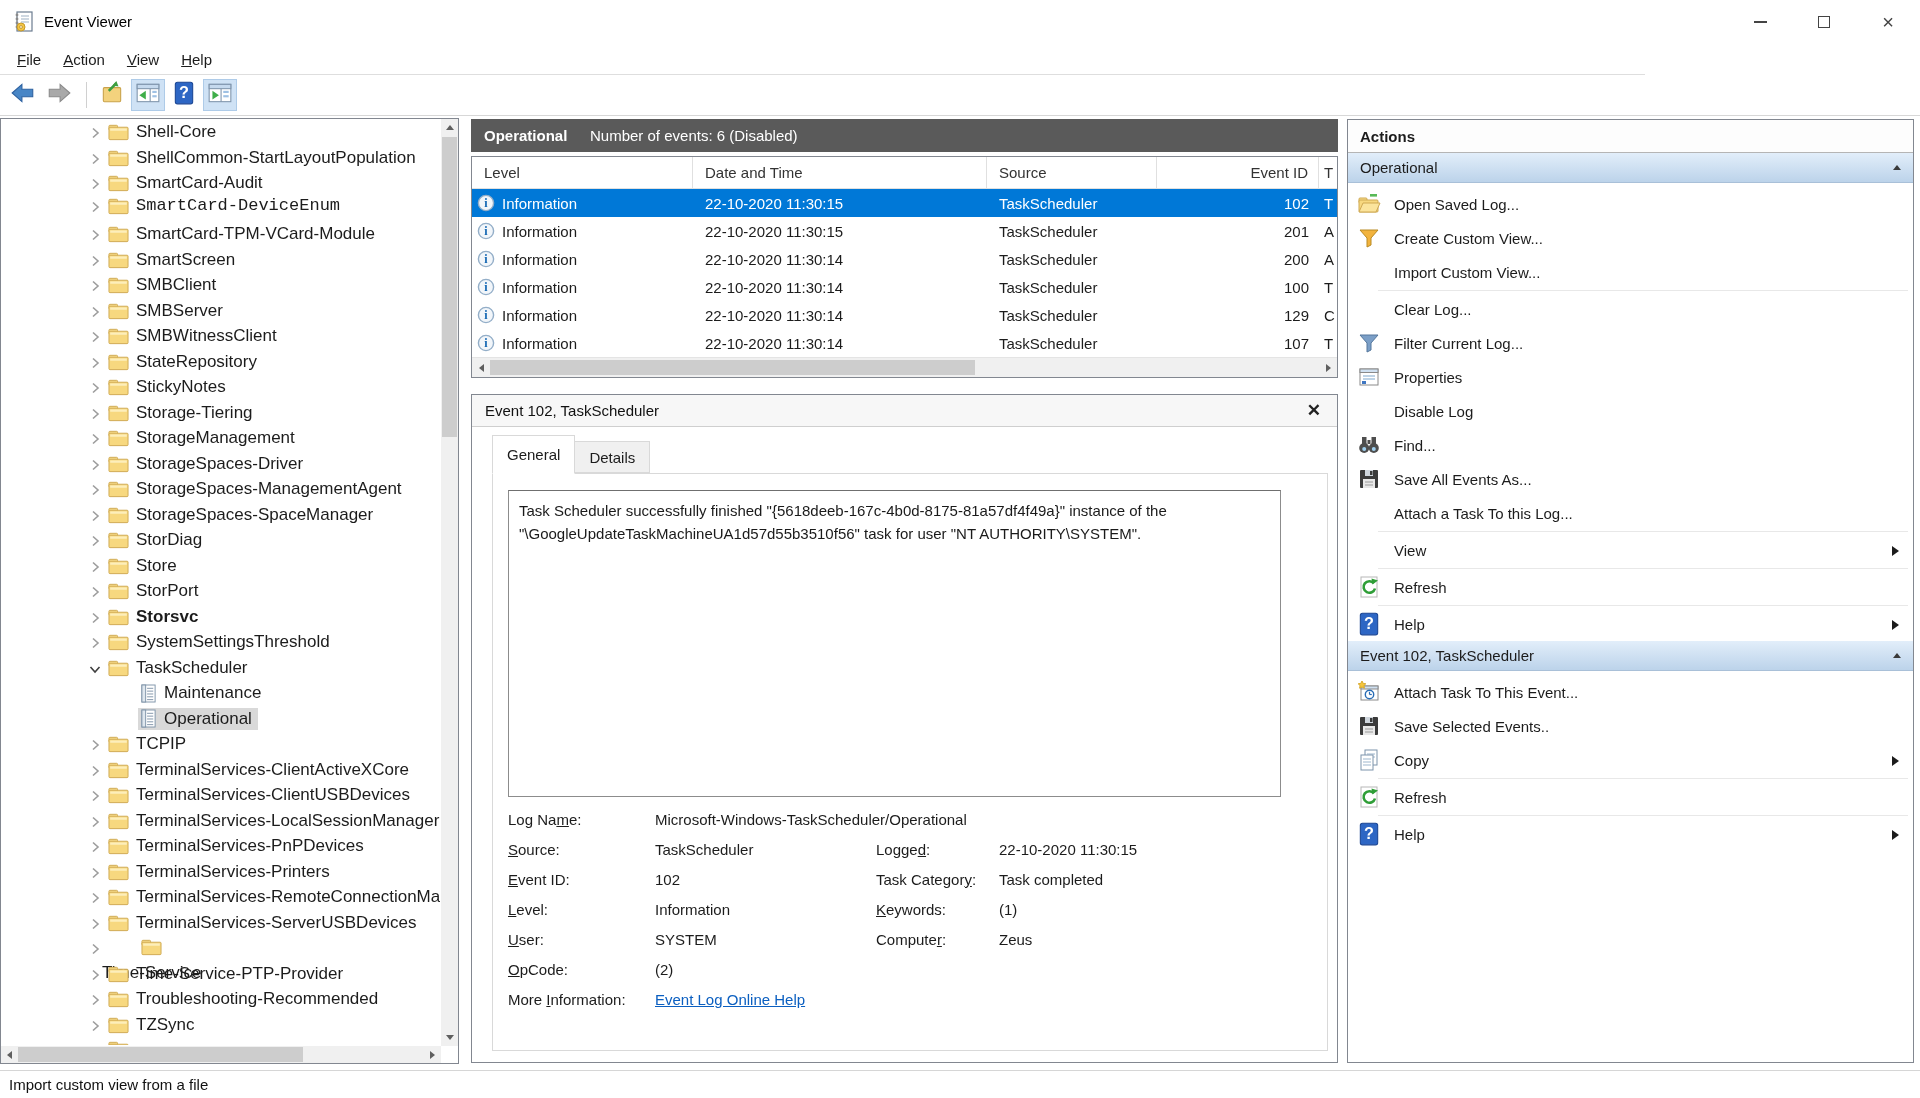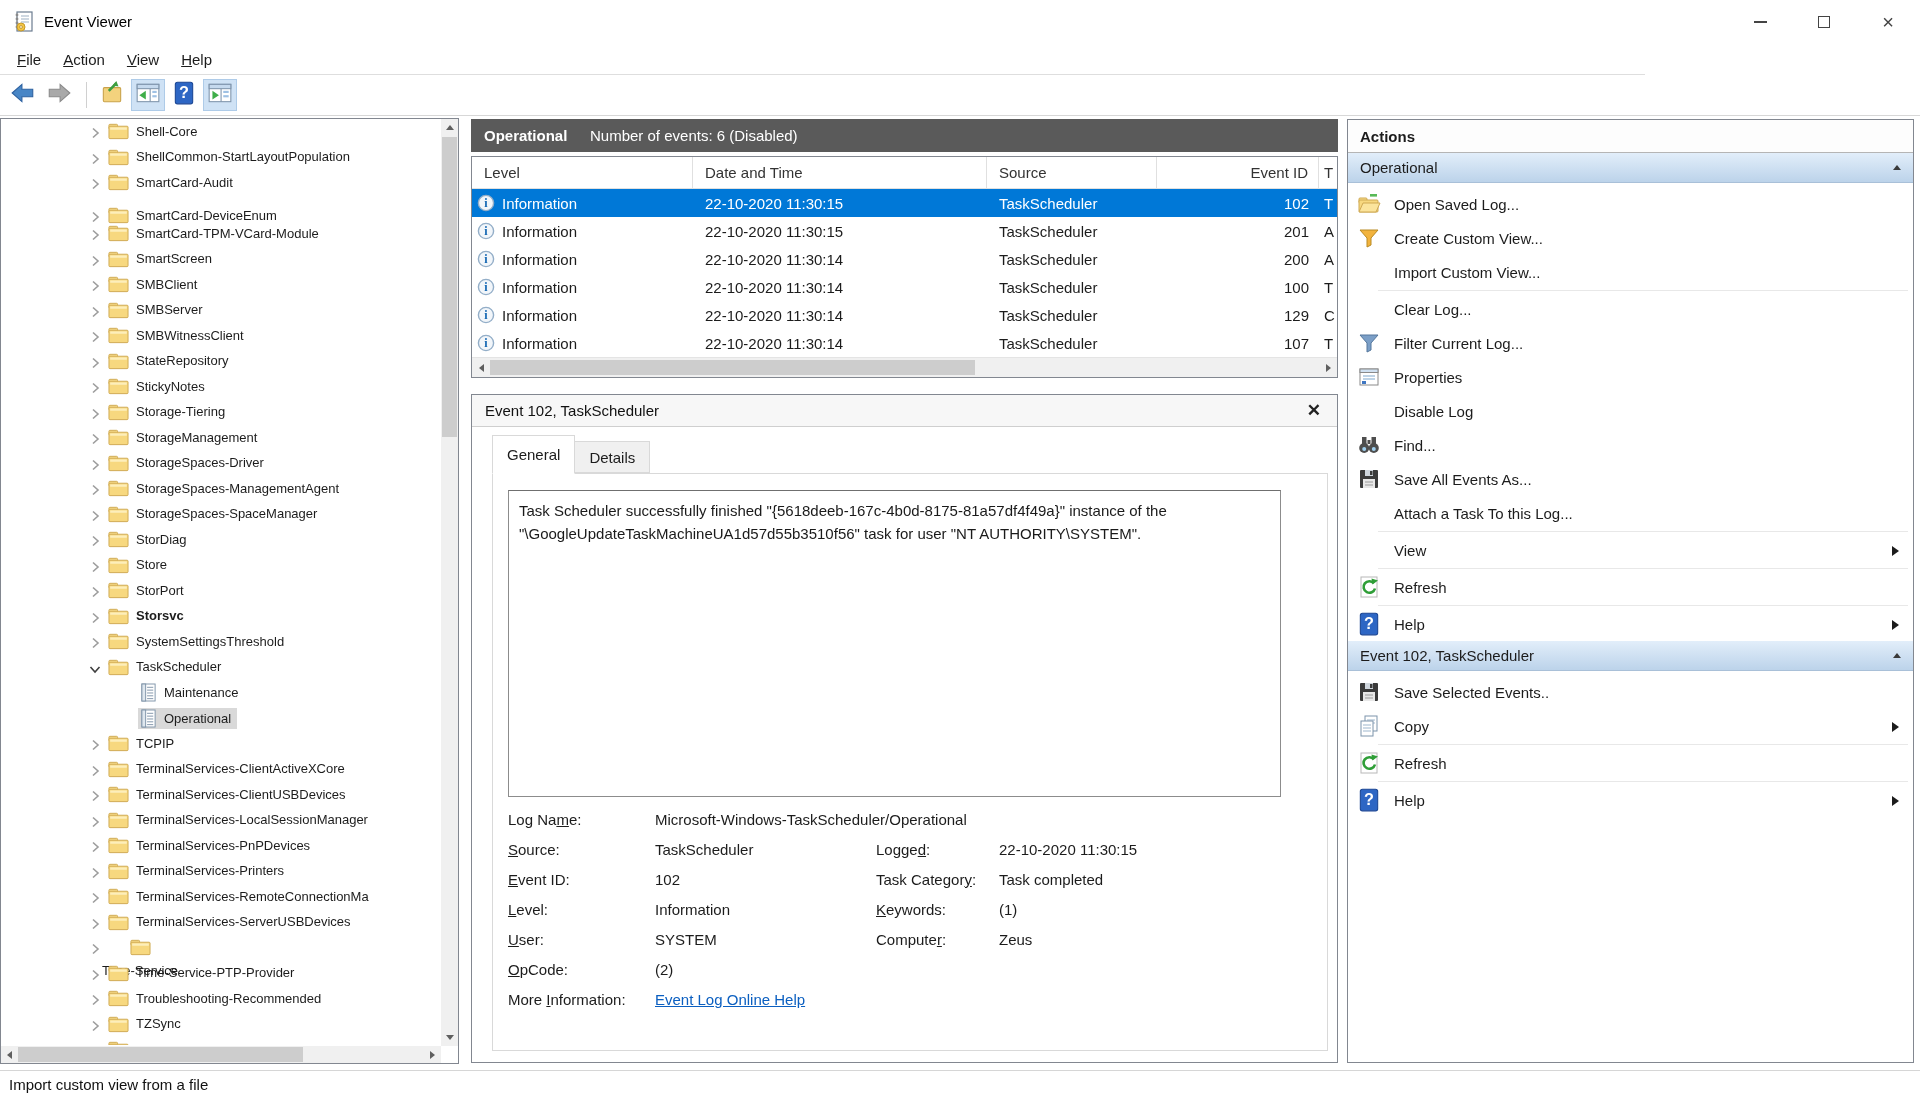--- a/index.html
+++ b/index.html
@@ -22,21 +22,21 @@
 
   
   .toolbar { position:absolute; left:0; top:75px; width:1920px; height:41px; background:#fff; border-bottom:1px solid #d7d7d7; display:flex; align-items:center; padding-left:6px; }
   .tb-btn { width:34px; height:32px; display:flex; align-items:center; justify-content:center; margin-right:2px; border:1px solid transparent; }
   .tb-btn.active { background:#cfe2f5; border:1px solid #aecbe8; }
   .tb-sep { width:1px; height:26px; background:#d0d0d0; margin:0 8px; }
 
   
   .tree-panel { position:absolute; left:0; top:118px; width:459px; height:946px; border:1px solid #828790; background:#fff; }
   #tree-viewport { position:absolute; left:1px; top:0; right:18px; bottom:18px; overflow:hidden; }
-  .tree-item { position:absolute; left:0; right:0; height:26px; font-size:13px; }
+  .tree-item { position:absolute; left:0; right:0; height:26px; font-size:17px; }
   .twisty { position:absolute; left:85px; top:4px; width:16px; height:16px; }
   .node { position:absolute; display:inline-flex; align-items:center; gap:7px; padding:1px 6px 1px 2px; white-space:nowrap; }
   .node.sel { background:#d9d9d9; }
 
   .scroll-v { position:absolute; right:0; top:0; width:17px; bottom:17px; background:#f0f0f0; }
   .scroll-h { position:absolute; left:0; bottom:0; height:17px; right:17px; background:#f0f0f0; }
   .sb-btn { position:absolute; width:17px; height:17px; display:flex; align-items:center; justify-content:center; }
   .sb-thumb-v { position:absolute; left:1px; right:1px; background:#cdcdcd; }
   .sb-thumb-h { position:absolute; top:1px; bottom:1px; background:#cdcdcd; }
   .tri { width:0; height:0; }
@@ -228,21 +228,21 @@
             <span style="display: inline-flex;">
               <svg width="21" height="18" viewBox="0 0 22 18">
                 <rect x="1" y="2" width="9" height="5" rx="1" fill="#f9dd8a" stroke="#cfa953"></rect>
                 <rect x="1" y="4" width="20" height="13" rx="1" fill="#f7d87f" stroke="#cfa953"></rect>
                 <rect x="2.3" y="5.3" width="17.4" height="2.4" fill="#fdeebb"></rect>
               </svg>
             </span>
             <span>SmartCard-Audit</span>
           </span>
         </div>
-        <div class="tree-item" style="top: 86px;">
+        <div class="tree-item" style="top: 76px; font-family: Liberation Mono, monospace;">
           <span class="twisty"><svg width="16" height="16" viewBox="0 0 16 16">
               <polyline points="6,3.5 11,8 6,12.5" fill="none" stroke="#9d9d9d" stroke-width="1.6"></polyline>
             </svg></span>
           <span class="node" style="left: 104px;">
             <span style="display: inline-flex;">
               <svg width="21" height="18" viewBox="0 0 22 18">
                 <rect x="1" y="2" width="9" height="5" rx="1" fill="#f9dd8a" stroke="#cfa953"></rect>
                 <rect x="1" y="4" width="20" height="13" rx="1" fill="#f7d87f" stroke="#cfa953"></rect>
                 <rect x="2.3" y="5.3" width="17.4" height="2.4" fill="#fdeebb"></rect>
               </svg>
@@ -1107,20 +1107,33 @@
           </div>
         </div>
         <div class="ap-section-header">
           <span>Event 102, TaskScheduler</span>
           <span class="ap-collapse tri tri-up" style="border-bottom-color: rgb(58, 58, 58);"></span>
         </div>
         <div class="ap-items">
           <div class="ap-item">
             <span class="ap-icon">
               <svg width="24" height="24" viewBox="0 0 24 24">
+                <rect x="4" y="6" width="17" height="14" fill="#fff" stroke="#8a8a8a"></rect>
+                <rect x="4" y="6" width="17" height="3" fill="#cfe0f1" stroke="#8a8a8a"></rect>
+                <circle cx="12.5" cy="14.5" r="4.2" fill="#fff" stroke="#2a6db5" stroke-width="1.4"></circle>
+                <line x1="12.5" y1="14.5" x2="12.5" y2="11.8" stroke="#2a6db5" stroke-width="1.2"></line>
+                <line x1="12.5" y1="14.5" x2="14.8" y2="14.5" stroke="#2a6db5" stroke-width="1.2"></line>
+                <polygon points="5,1 6.2,3.4 8.8,3.8 6.9,5.6 7.4,8.2 5,7 2.6,8.2 3.1,5.6 1.2,3.8 3.8,3.4" fill="#f5c63c" stroke="#d8a92c"></polygon>
+              </svg>
+            </span>
+            <span class="ap-label">Attach Task To This Event...</span>
+          </div>
+          <div class="ap-item">
+            <span class="ap-icon">
+              <svg width="24" height="24" viewBox="0 0 24 24">
                 <rect x="3" y="3" width="18" height="18" rx="1" fill="#3b3b3b"></rect>
                 <rect x="8" y="3" width="8" height="6" fill="#cfd6dd"></rect>
                 <rect x="13" y="4" width="2.5" height="4" fill="#3b3b3b"></rect>
                 <rect x="6" y="12" width="12" height="9" fill="#e8e8e8"></rect>
                 <line x1="8" y1="15" x2="16" y2="15" stroke="#9a9a9a"></line>
                 <line x1="8" y1="18" x2="16" y2="18" stroke="#9a9a9a"></line>
               </svg>
             </span>
             <span class="ap-label">Save Selected Events..</span>
           </div>

